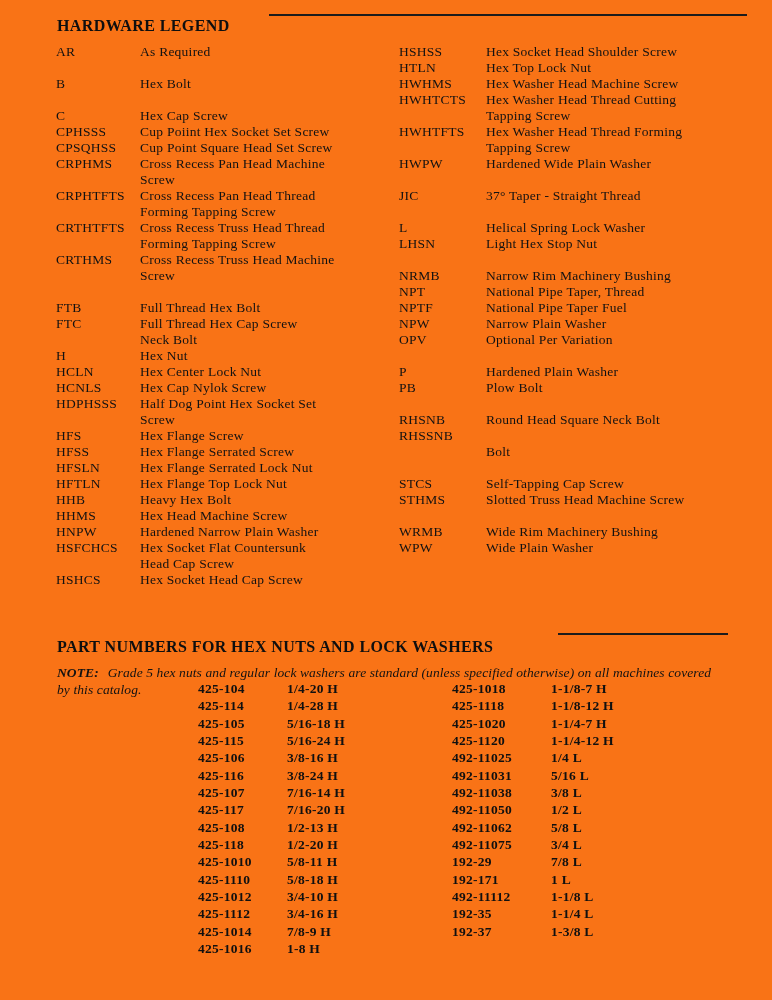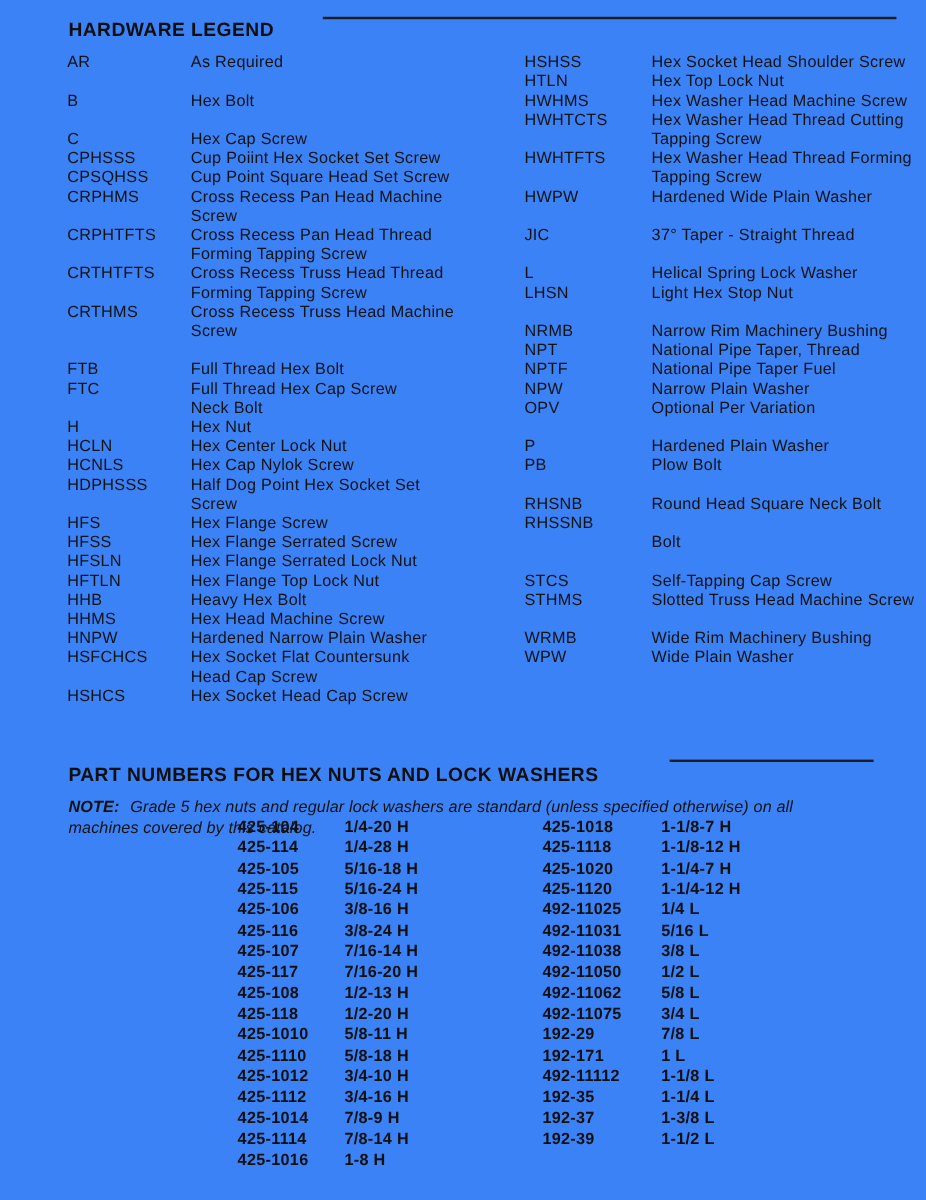--- a/index.html
+++ b/index.html
@@ -1,22 +1,22 @@
 <!DOCTYPE html>
 <html><head>
 <meta charset="utf-8">
 <style>
   html,body { margin:0; padding:0; background:#e8e8e8; }
   .page {
     position:relative;
     width:772px; height:1000px;
     margin:0 auto;
-    background:#3b82f6;
+    background:#f97316;
     color:#121212;
-    font-family:Liberation Sans, sans-serif;
+    font-family:Liberation Serif, serif;
     overflow:hidden;
   }
   .section-title {
     position:absolute;
     font-size:16px;
     font-weight:700;
     letter-spacing:0.4px;
     white-space:nowrap;
     color:#0f0f0f;
   }
@@ -30,21 +30,20 @@
 
   .legend-grid {
     position:absolute;
     left:56px; top:44px;
     width:700px;
   }
   .lrow {
     display:grid;
     grid-template-columns:84px 259px 87px 270px;
     height:16px;
-    gap:19px;
   }
   .lrow span {
     font-size:13.5px;
     line-height:16px;
     letter-spacing:0.25px;
     white-space:nowrap;
     color:#121212;
   }
 
   #parts-title { left:57px; top:625px;text-align:center; }
@@ -386,26 +385,20 @@
         <span>192-35</span>
         <span>1-1/4 L</span>
       </div>
       <div class="prow">
         <span>425-1014</span>
         <span>7/8-9 H</span>
         <span>192-37</span>
         <span>1-3/8 L</span>
       </div>
       <div class="prow">
-        <span>425-1114</span>
-        <span>7/8-14 H</span>
-        <span>192-39</span>
-        <span>1-1/2 L</span>
-      </div>
-      <div class="prow">
         <span>425-1016</span>
         <span>1-8 H</span>
         <span></span>
         <span></span>
       </div>
   </div>
 
 </div>
 
 </body></html>

